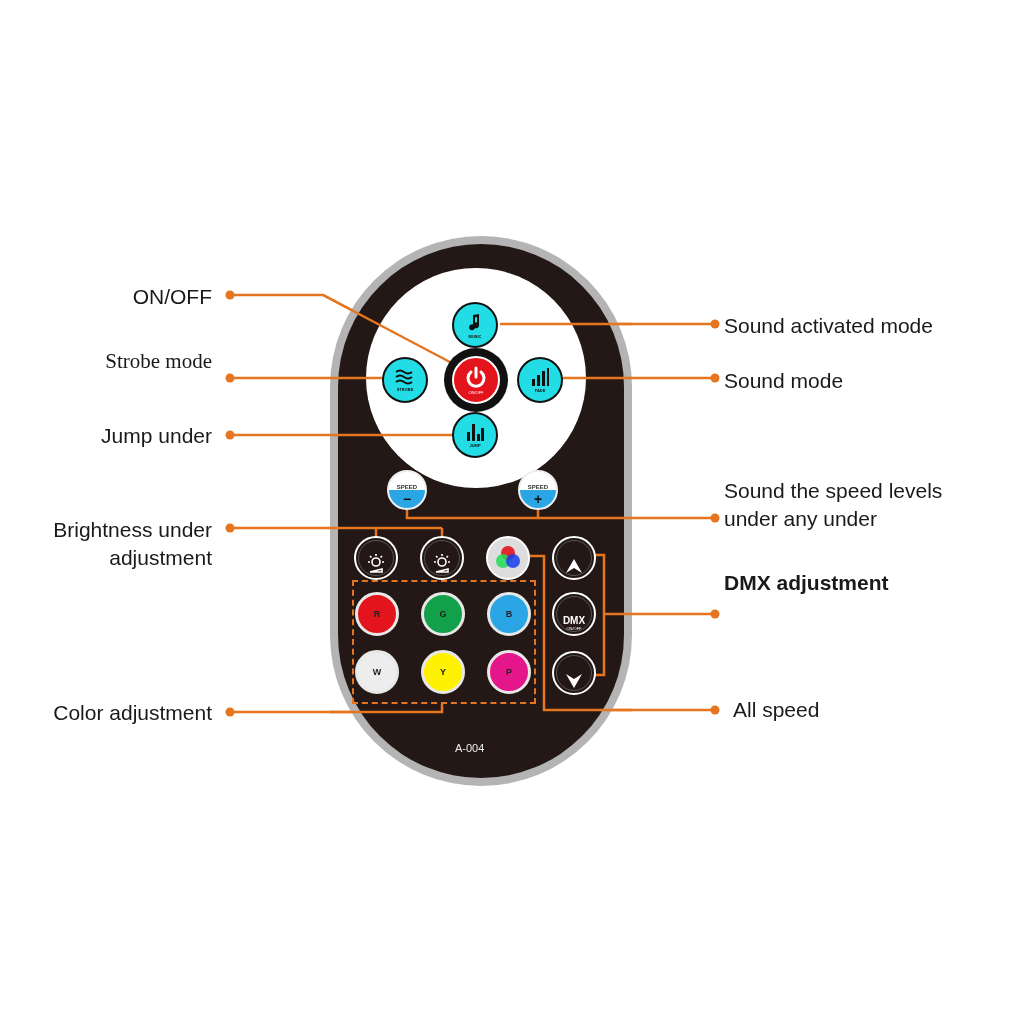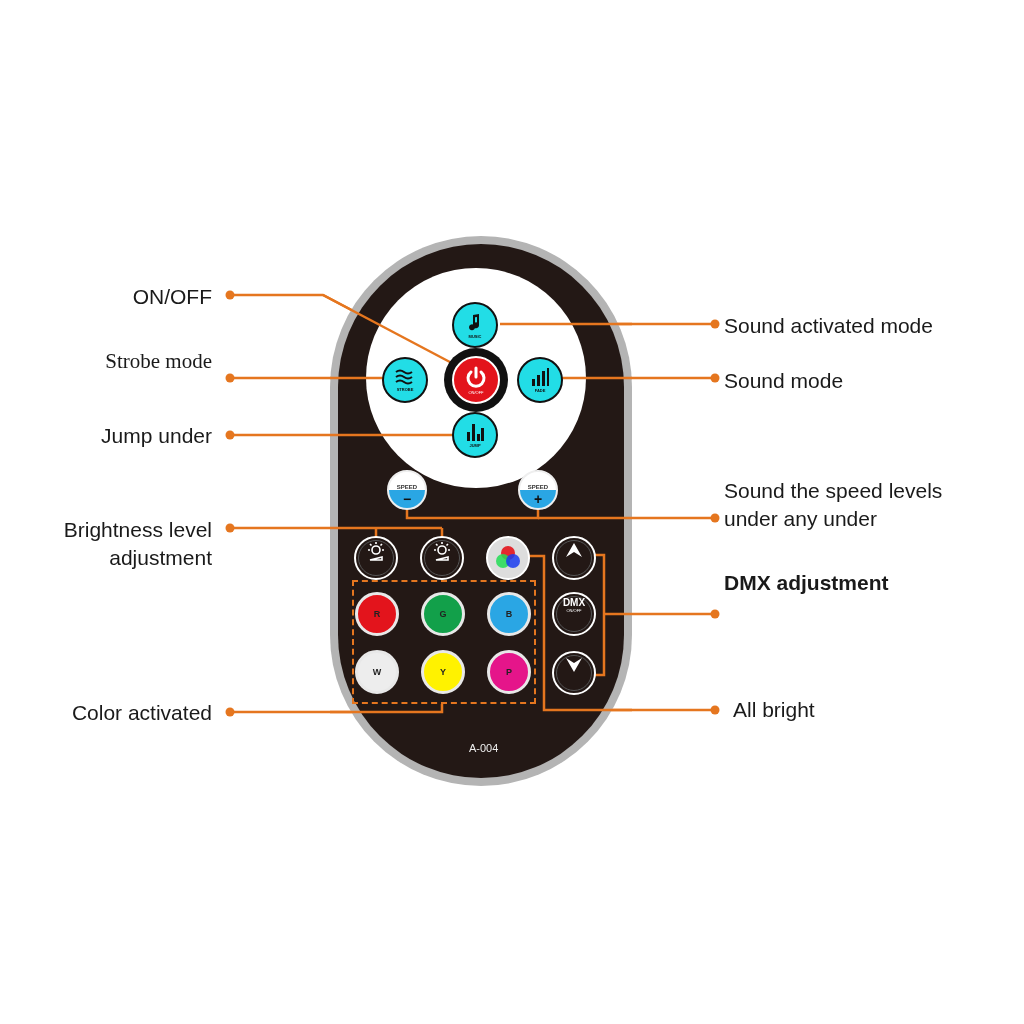--- a/index.html
+++ b/index.html
@@ -12,24 +12,24 @@
   .btn{position:absolute;border-radius:50%;box-sizing:border-box;display:flex;align-items:center;justify-content:center;flex-direction:column;}
   .cyan{background:#22dde6;border:2px solid #111;width:46px;height:46px;}
   .cyan .mini{font-size:4px;font-weight:bold;color:#111;margin-top:1px;}
   .power-ring{position:absolute;left:444px;top:348px;width:64px;height:64px;border-radius:50%;background:#111;}
   .power{left:452px;top:356px;width:48px;height:48px;background:#e3141c;border:2px solid #fff;}
   .power .mini{font-size:4px;color:#fff;}
   .speed{width:40px;height:40px;background:#fff;border:2px solid #eee;overflow:hidden;}
   .speed .top{height:50%;width:100%;display:flex;align-items:flex-end;justify-content:center;font-size:6px;font-weight:bold;color:#333;}
   .speed .bot{height:50%;width:100%;background:#2aa6e4;display:flex;align-items:center;justify-content:center;color:#111;font-size:14px;font-weight:bold;}
   .round{width:44px;height:44px;background:#231815;border:2px solid #fff;color:#fff;}
-  .round .inner{width:36px;height:36px;border-radius:50%;border:1px solid #555;box-sizing:border-box;display:flex;align-items:center;justify-content:flex-start;flex-direction:column;}
+  .round .inner{width:36px;height:36px;border-radius:50%;border:1px solid #555;box-sizing:border-box;display:flex;align-items:center;justify-content:flex-end;flex-direction:column;}
   .color{width:44px;height:44px;border:3px solid #e8e8e8;font-size:9px;font-weight:bold;color:#222;}
   .dotted{position:absolute;left:352px;top:580px;width:184px;height:124px;border:2px dashed #e5761f;box-sizing:border-box;}
-  .model{position:absolute;left:455px;top:742px;font-size:11px;color:#eee;margin-left:14px;}
+  .model{position:absolute;left:455px;top:742px;font-size:11px;color:#eee;}
   svg.lines{position:absolute;left:0;top:0;}
 </style>
 </head>
 <body>
 
 <svg class="lines" width="1024" height="1024">
   <g stroke="#e5761f" stroke-width="2.5" fill="none">
     <polyline points="230,295 323,295 465,370"></polyline>
     <line x1="230" y1="378" x2="392" y2="378"></line>
     <line x1="230" y1="435" x2="455" y2="435"></line>
@@ -55,30 +55,30 @@
       <circle cx="715" cy="378" r="4.5"></circle>
       <circle cx="715" cy="518" r="4.5"></circle>
     <circle cx="715" cy="614" r="4.5"></circle>
       <circle cx="715" cy="710" r="4.5"></circle>
   </g>
 </svg>
 
 <div class="label right" style="right:812px;top:283px;">ON/OFF</div>
 <div class="label right" style="right:812px;top:348px;font-family:Liberation Serif, serif;">Strobe mode</div>
 <div class="label right" style="right:812px;top:422px;">Jump under</div>
-<div class="label right" style="right:812px;top:516px;">Brightness level</div>
+<div class="label right" style="right:812px;top:516px;">Brightness under</div>
 <div class="label right" style="right:812px;top:544px;text-align:right;">adjustment</div>
-<div class="label right" style="right:812px;top:699px;">Color activated</div>
+<div class="label right" style="right:812px;top:699px;">Color adjustment</div>
 
 <div class="label" style="left:724px;top:312px;">Sound activated mode</div>
 <div class="label" style="left:724px;top:367px;">Sound mode</div>
 <div class="label" style="left:724px;top:477px;">Sound the speed levels</div>
 <div class="label" style="left:724px;top:505px;">under any under</div>
 <div class="label" style="left:724px;top:569px;font-weight:bold;">DMX adjustment</div>
-<div class="label" style="left:733px;top:696px;">All bright</div>
+<div class="label" style="left:733px;top:696px;">All speed</div>
 
 <div class="remote-outer"></div>
 <div class="remote-body"></div>
 <div class="top-disc"></div>
 
 <svg class="lines" width="1024" height="1024">
   <g stroke="#e5761f" stroke-width="2.5" fill="none">
     <polyline points="323,295 465,370"></polyline>
     <line x1="330" y1="378" x2="392" y2="378"></line>
     <line x1="330" y1="435" x2="455" y2="435"></line>

